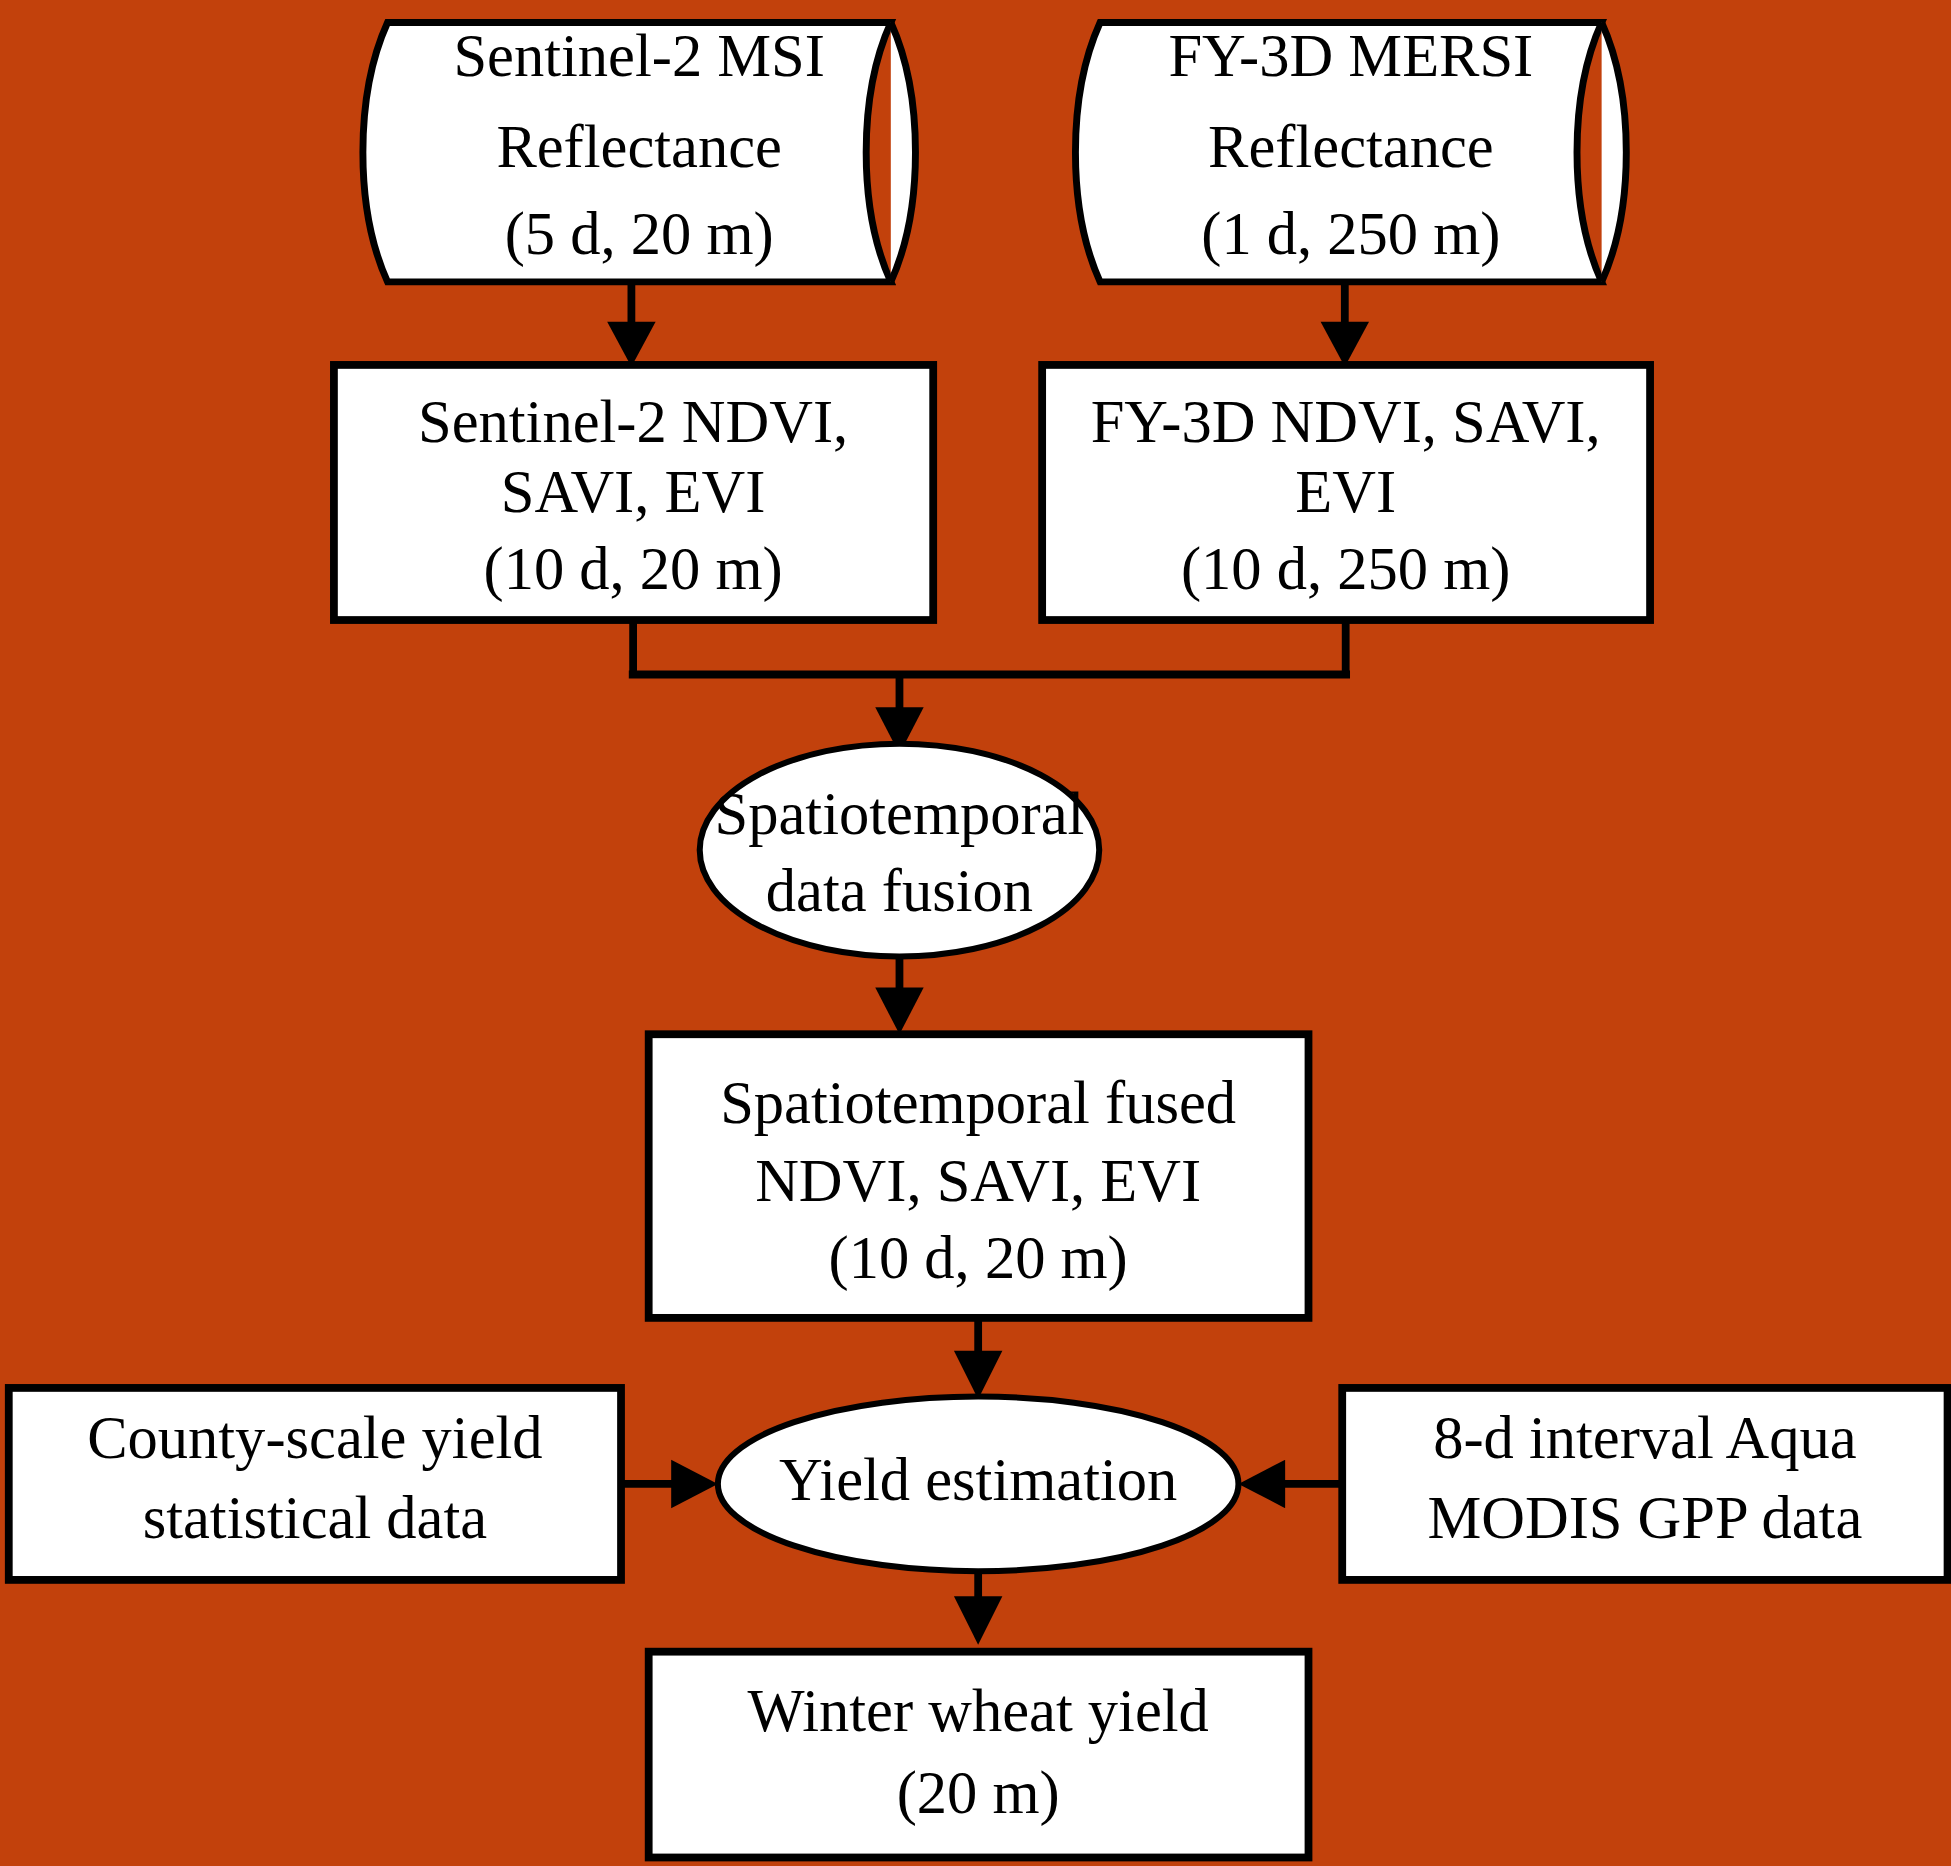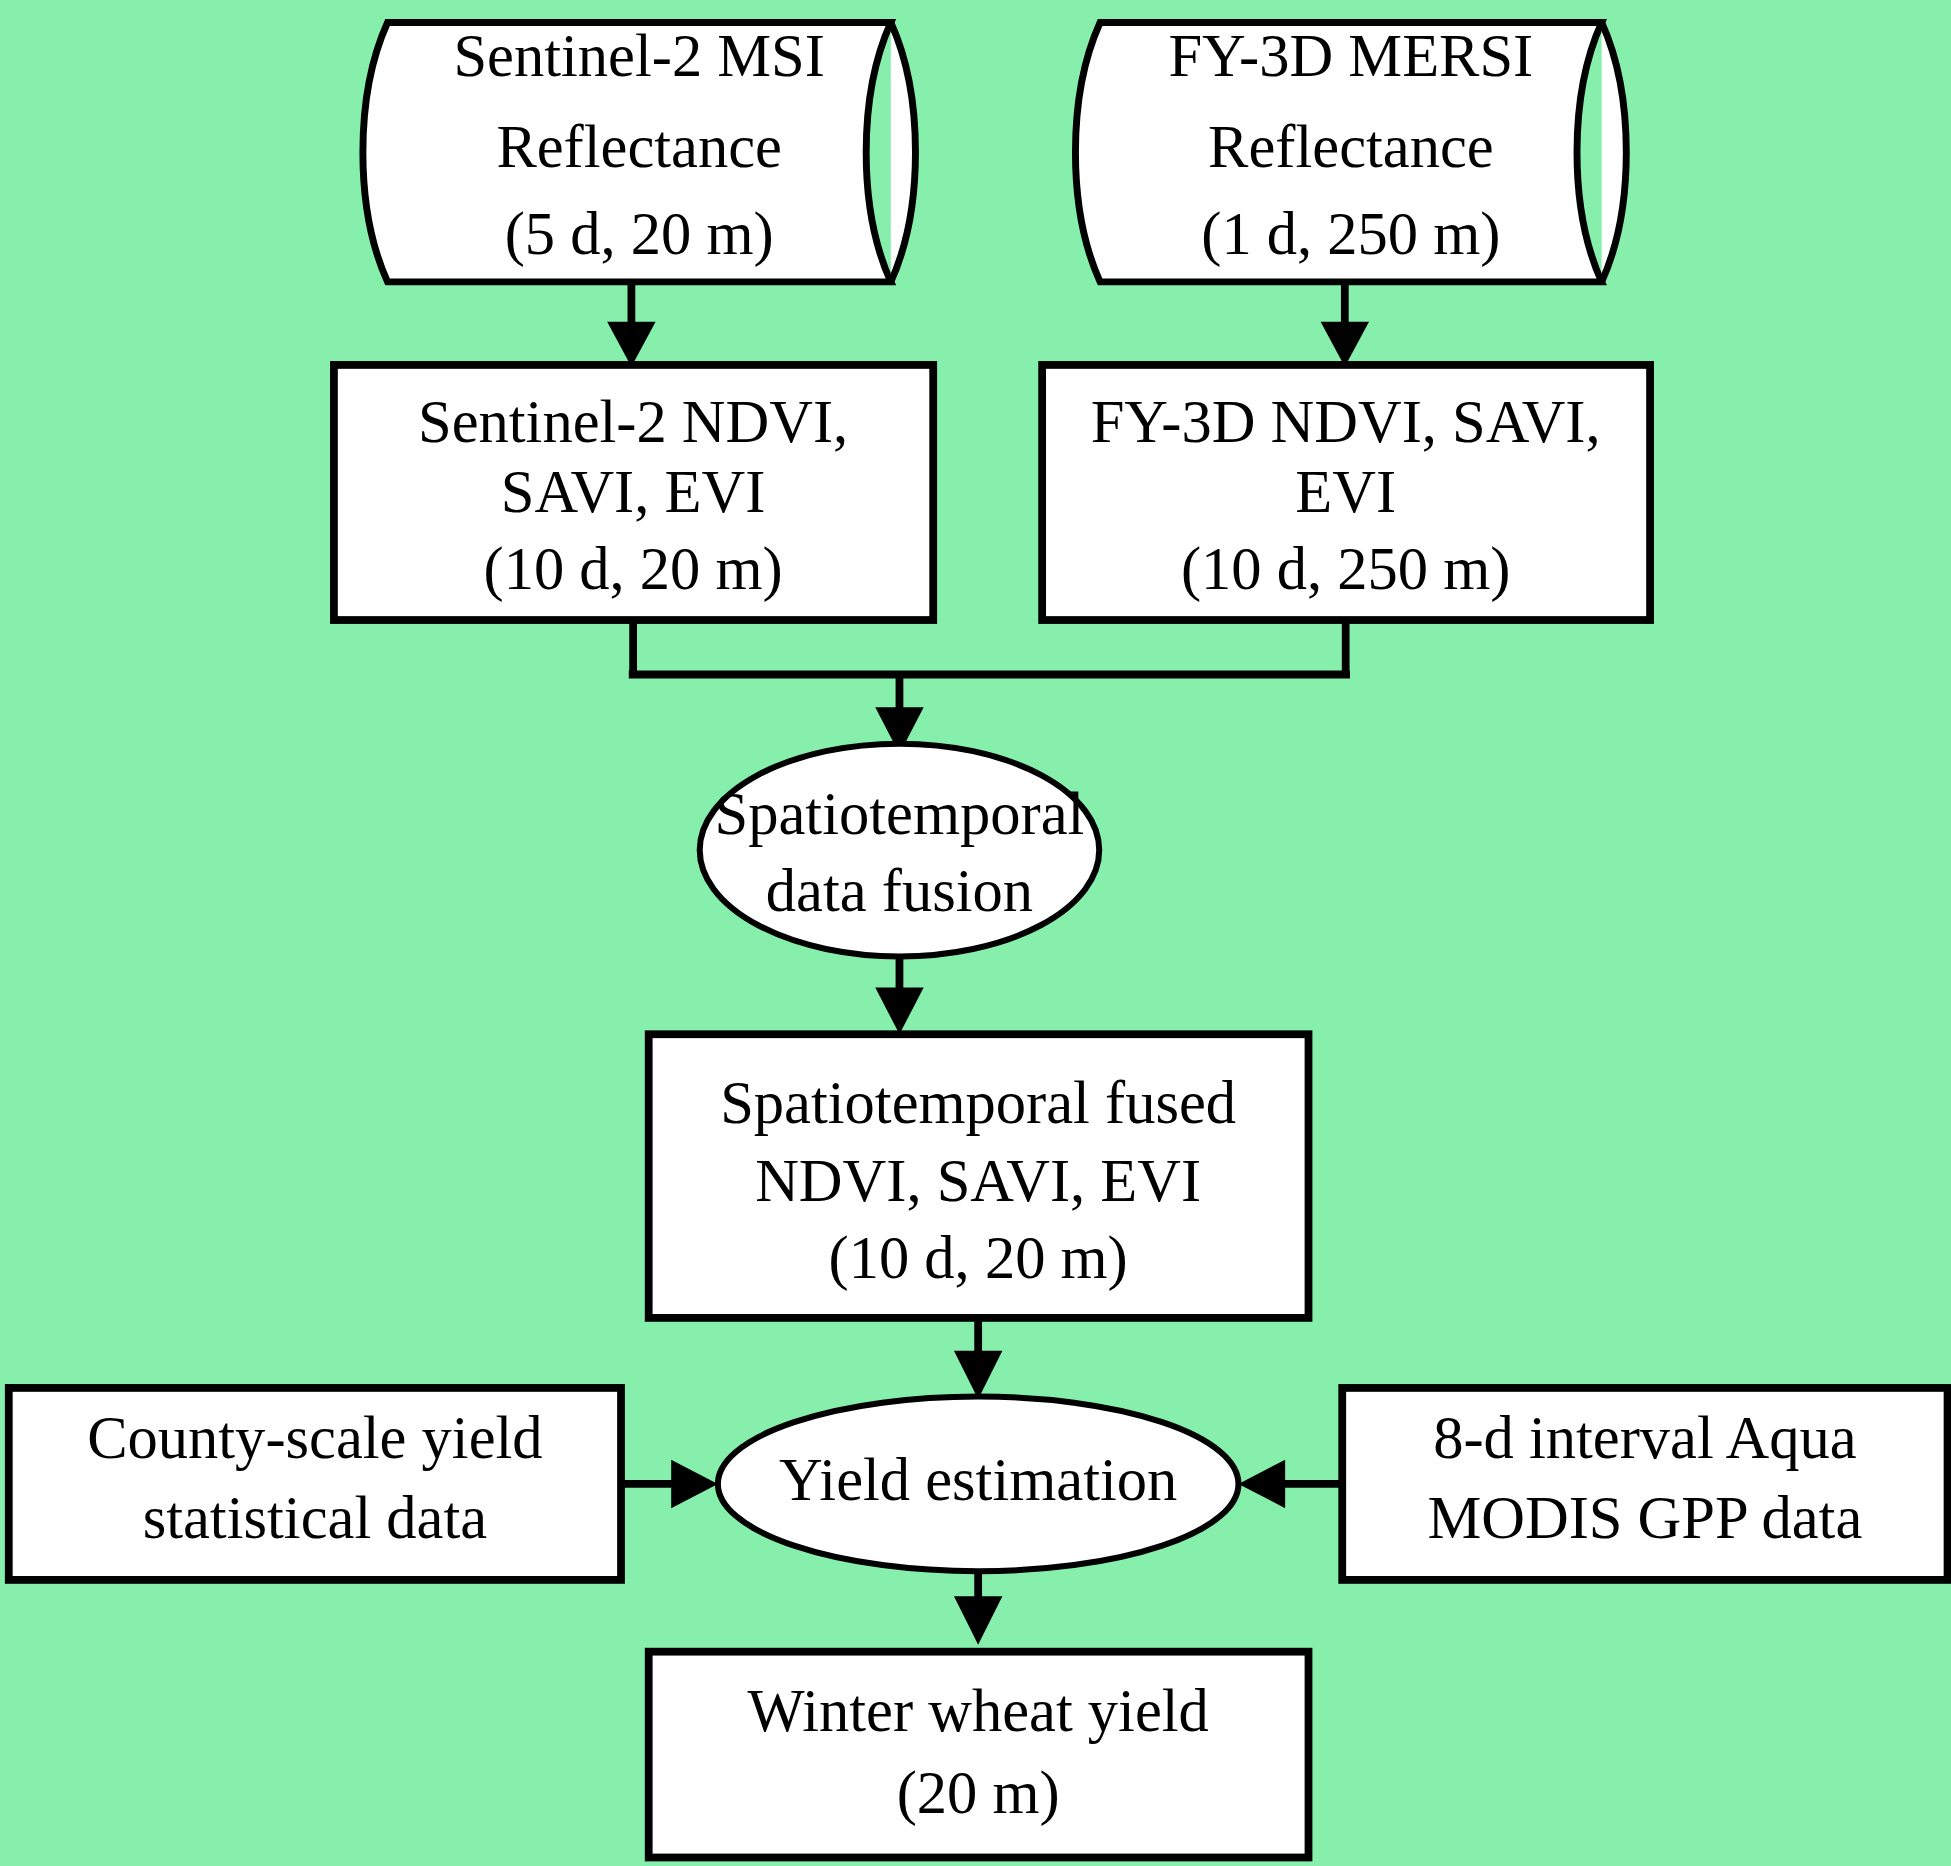--- a/index.html
+++ b/index.html
@@ -10,21 +10,21 @@
   body {
     width: 1952px;
     height: 1867px;
     font-family: "Liberation Serif", "DejaVu Serif", serif;
     overflow: hidden;
   }
   #flowchart-root {
     position: relative;
     width: 1952px;
     height: 1867px;
-    background: #86efac;
+    background: #c2410c;
   }
   svg#diagram {
     display: block;
     width: 1952px;
     height: 1867px;
   }
   .node-shape {
     fill: #ffffff;
     stroke: #000000;
     stroke-width: 9;

